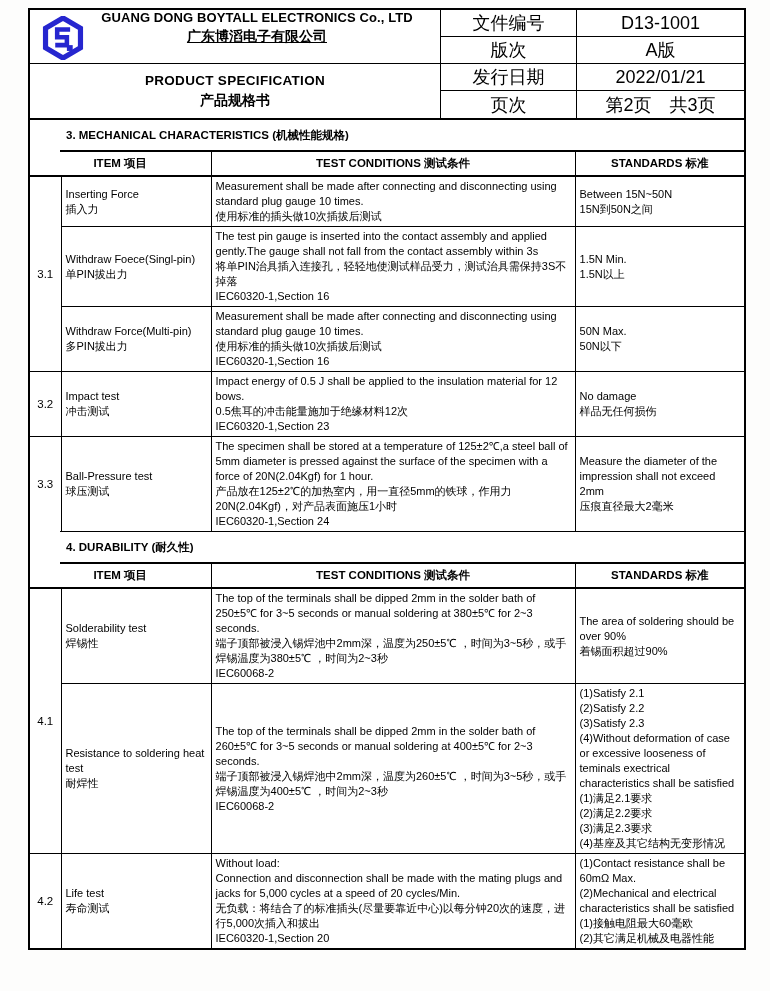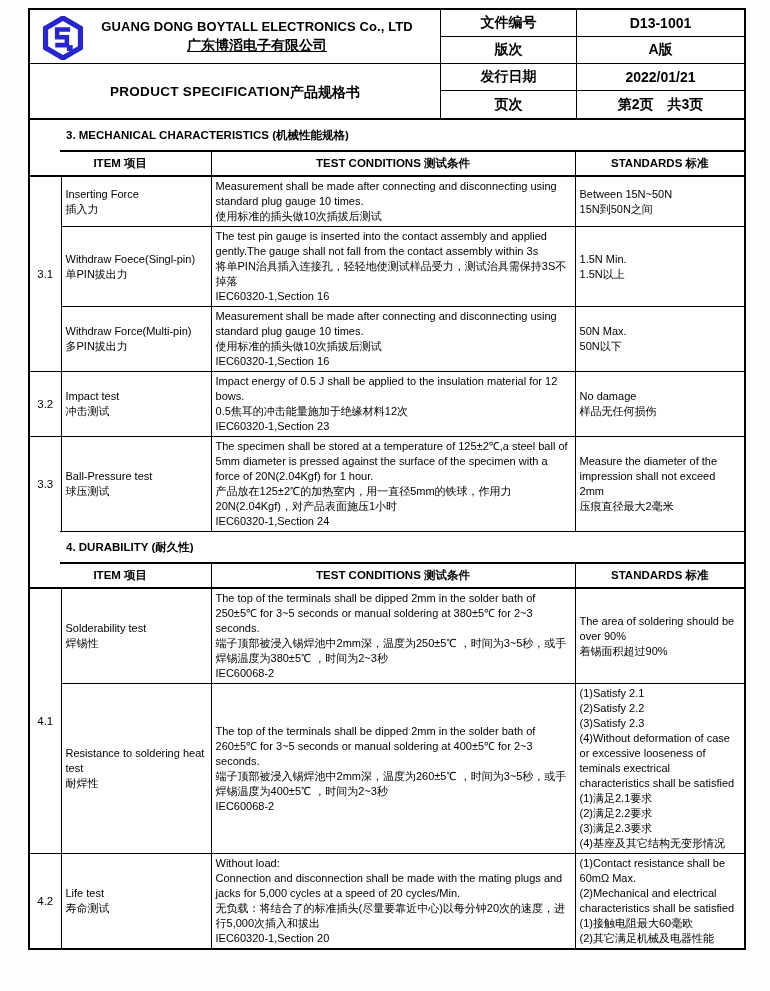--- a/index.html
+++ b/index.html
@@ -22,36 +22,36 @@
   .header-block{
     display:grid;
     grid-template-columns:411px 136px 1fr;
     grid-template-rows:27px 27px 27px 27px;
     border-bottom:2px solid #000;
   }
   .h-company{
     grid-column:1;grid-row:1/3;
     border-right:1px solid #000;border-bottom:1px solid #000;
     position:relative;
-    display:flex;flex-direction:column;align-items:center;justify-content:center;
+    display:flex;flex-direction:column;align-items:center;justify-content:flex-start;
     padding-left:44px;
   }
   .h-title{
     grid-column:1;grid-row:3/5;
     border-right:1px solid #000;
-    display:flex;flex-direction:row;align-items:center;justify-content:center;
+    display:flex;flex-direction:column;align-items:center;justify-content:center;
   }
   .logo-wrap{position:absolute;left:12px;top:6px;width:42px;height:44px;}
   .company-en{font-size:13px;font-weight:bold;letter-spacing:.1px;}
   .company-cn{font-size:14px;font-weight:bold;margin-top:3px;text-decoration:underline;}
   .title-en{font-size:13.5px;font-weight:bold;letter-spacing:.3px;}
   .title-cn{font-size:14px;font-weight:bold;margin-top:4px;}
   .m-label,.m-value{
     display:flex;align-items:center;justify-content:center;
-    font-size:14px;font-weight:bold;
+    font-size:18px;font-weight:normal;
     border-bottom:1px solid #000;
   }
   .m-label{grid-column:2;border-right:1px solid #000;}
   .m-value{grid-column:3;}
   .m-label.last,.m-value.last{border-bottom:none;}
 
   
   .section-title{
     font-size:11.5px;font-weight:bold;
     padding:8px 8px 7px 6px;

